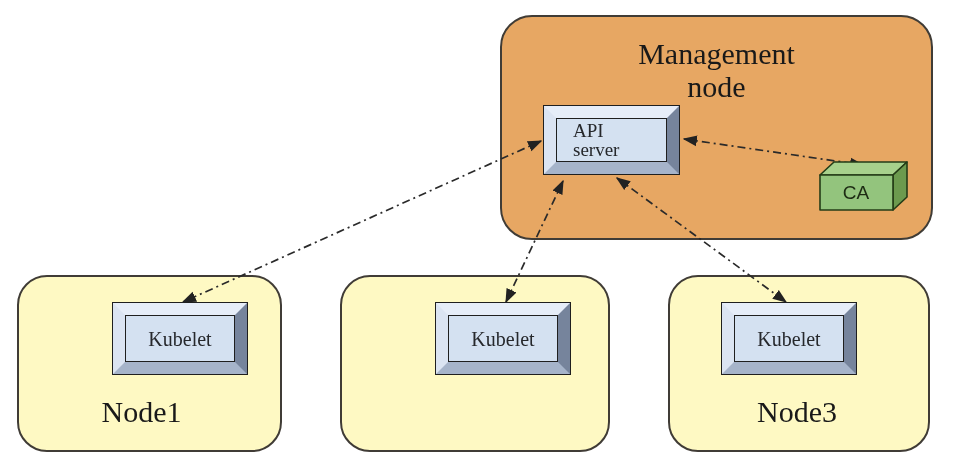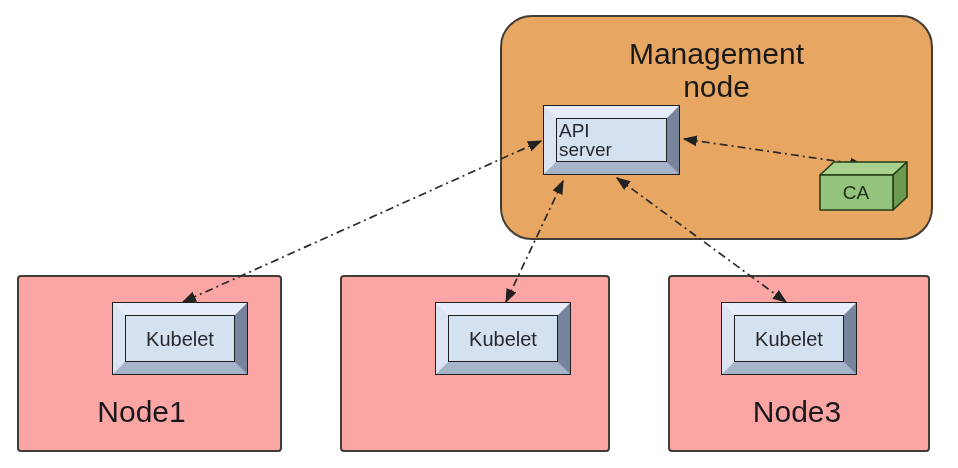--- a/index.html
+++ b/index.html
@@ -4,23 +4,24 @@
 <style>
   html, body { margin:0; padding:0; background:#ffffff; }
   #canvas {
     position:relative; width:958px; height:468px; background:#ffffff;
     font-family:"Liberation Sans", sans-serif; overflow:hidden;
   }
   
   .group-node {
     position:absolute; box-sizing:border-box;
     border:2px solid #403c36;
+    font-family:Liberation Serif, serif;
   }
   .mgmt { background:#e7a763; border-radius:32px; }
-  .worker { background:#fca5a5; border-radius:4px; }
+  .worker { background:#fef9c3; border-radius:30px; }
   .group-title {
     position:absolute; left:0; right:0; text-align:center;
     color:#191919; font-size:30px; line-height:33px; white-space:pre-line;
   }
   .worker-title {
     position:absolute; left:0; right:16px; text-align:center;
     color:#191919; font-size:30px; line-height:33px;
   }
   
   .bevel-box {
@@ -30,21 +31,21 @@
   .bevel-frame {
     position:absolute; inset:0; box-sizing:border-box;
     border-style:solid; border-width:12px;
     border-color:#e6edf8 #76849c #a6b4ca #dbe4f2;
   }
   .bevel-inner {
     position:absolute; inset:12px; box-sizing:border-box;
     border:1px solid #1f1f1f; background:#d4e1f1;
     display:flex; align-items:center; justify-content:center;
   }
-  .bevel-inner.left-align { justify-content:flex-start; padding-left:2px; }
+  .bevel-inner.left-align { justify-content:flex-start; padding-left:16px; }
   .comp-label { color:#26282c; font-size:20px; line-height:20px; }
   .comp-label.two-line { font-size:19px; line-height:19px; white-space:pre-line; }
   
   #edges { position:absolute; left:0; top:0; width:958px; height:468px; pointer-events:none; }
   .edge { stroke:#2a2a2a; stroke-width:1.7; fill:none; stroke-dasharray:8 4 2 4; }
   .ca-face { stroke:#253c17; stroke-width:1.6; stroke-linejoin:round; }
   .ca-label-text { font-family:"Liberation Sans", sans-serif; font-size:19px; fill:#1d2b13; }
 </style>
 </head>
 <body>

